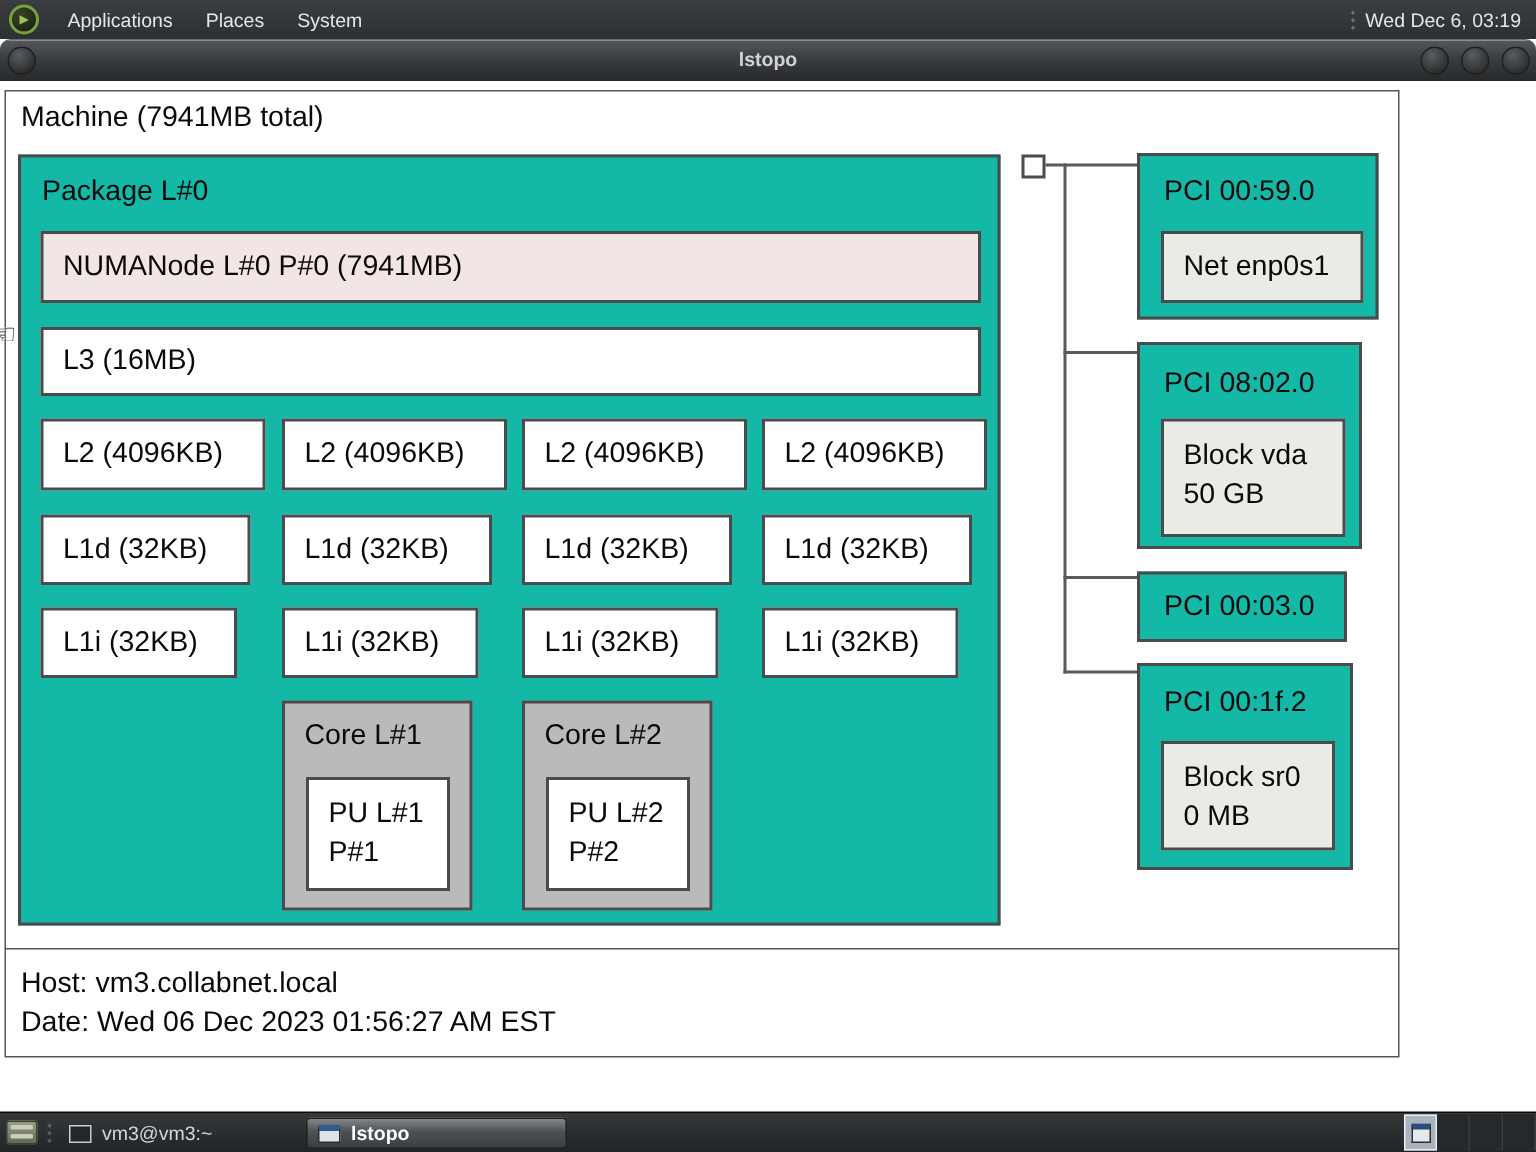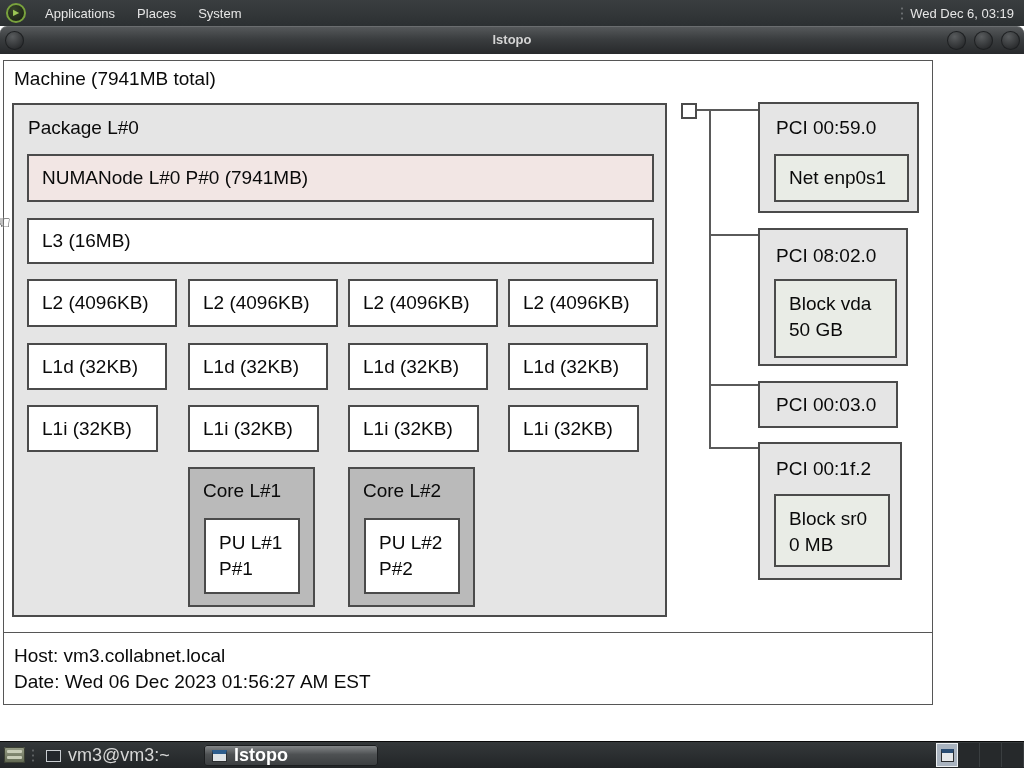--- a/index.html
+++ b/index.html
@@ -38,33 +38,33 @@
   .canvas{position:absolute;left:0;top:54px;width:1024px;height:687px;background:#ffffff;
           color:#0a0a0a;font-size:19px;}
   .abs{position:absolute;box-sizing:border-box;}
   .obox{position:absolute;box-sizing:border-box;border:2px solid #4b4b4b;}
   .thin{border:1px solid #565656;background:#fff;}
   .lbl-top{position:absolute;left:14px;top:12px;white-space:nowrap;}
   .cent{display:flex;align-items:center;padding-left:13px;white-space:nowrap;}
   .lines{position:absolute;left:13px;top:10px;line-height:26px;white-space:nowrap;}
   .tline{position:absolute;background:#5a5a5a;}
 
-  .green{background:#e5e5e5;}
+  .green{background:#14b8a6;}
   .pink{background:#f2e6e4;}
   .white{background:#ffffff;}
   .gray{background:#bababa;}
   .dev{background:#e9ece6;}
 
   .cursor{position:absolute;left:-6px;top:157px;font-size:19px;color:#111;
           text-shadow:0 0 2px #fff,0 0 2px #fff;z-index:5;}
 
   
   .taskbar{position:absolute;left:0;top:741px;width:1024px;height:27px;
            background:linear-gradient(#34383a,#222527);border-top:1px solid #0a0a0a;
-           box-sizing:border-box;color:#d6d6d6;font-size:18px;z-index:30;}
+           box-sizing:border-box;color:#d6d6d6;font-size:13px;z-index:30;}
   .drawer{position:absolute;left:4px;top:5px;width:21px;height:16px;border-radius:2px;
           background:linear-gradient(#9aa089,#5f6650);box-shadow:inset 0 0 0 1px #3c4034;}
   .drawer i{display:block;height:3px;margin:3px 3px 0 3px;background:#c9cdb9;border-radius:1px;}
   .tsep{position:absolute;left:31px;top:6px;width:4px;height:15px;
         background-image:radial-gradient(circle,#5e6264 1px,transparent 1.2px);
         background-size:4px 5px;}
   .task{position:absolute;top:3px;height:21px;display:flex;align-items:center;gap:7px;
         padding:0 8px;border-radius:3px;}
   .task.flat{left:38px;width:150px;}
   .task.active{left:204px;width:158px;

